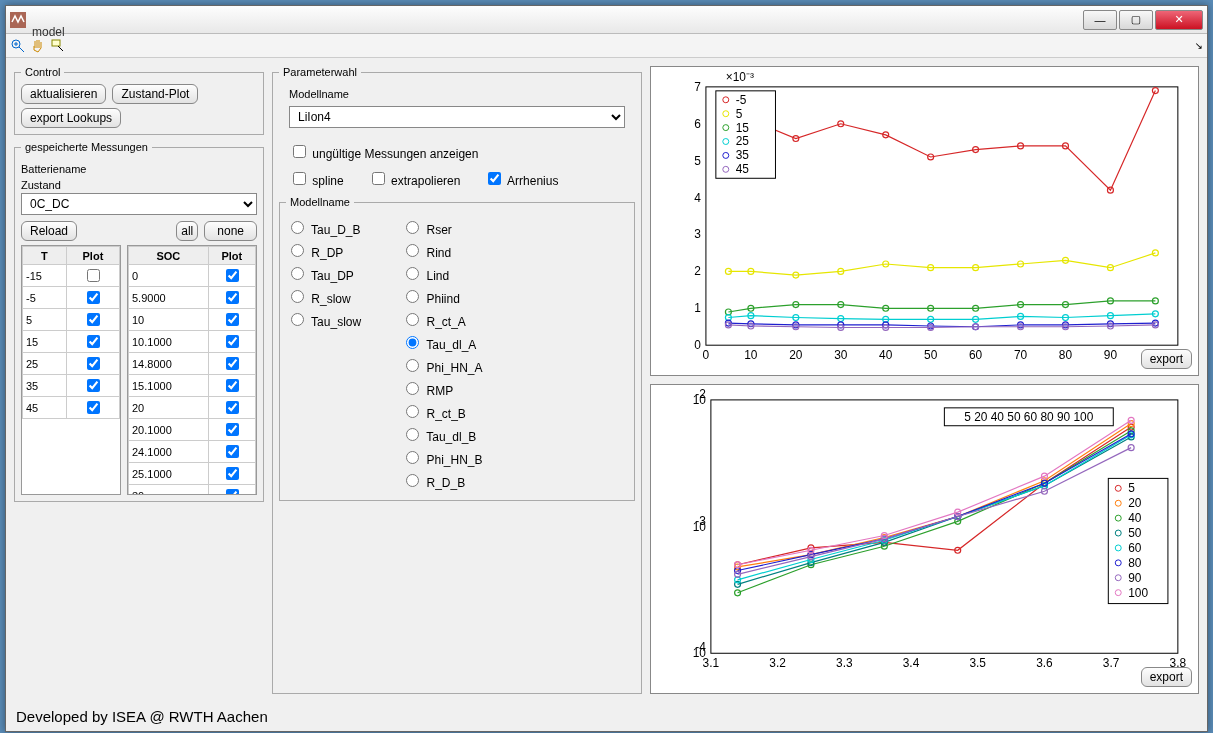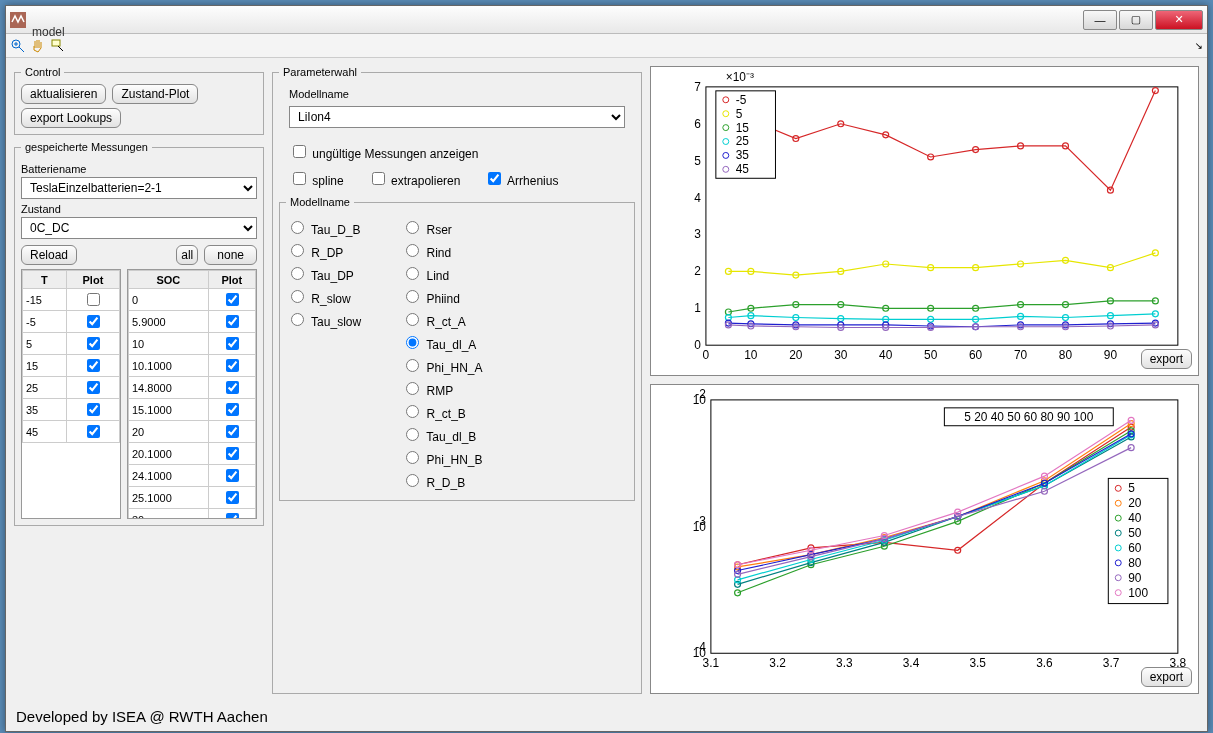--- a/index.html
+++ b/index.html
@@ -81,21 +81,20 @@
         <div class="btn-row">
           <button class="ui">aktualisieren</button>
           <button class="ui">Zustand-Plot</button>
         </div>
         <button class="ui">export Lookups</button>
       </fieldset>
 
       <fieldset>
         <legend>gespeicherte Messungen</legend>
         <label class="field">Batteriename</label>
-        <select class="ui"><option>TeslaEinzelbatterien=2-1</option></select>
         <label class="field">Zustand</label>
         <select class="ui"><option>0C_DC</option></select>
         <div class="btn-row" style="margin-top:6px; align-items:center;">
           <button class="ui">Reload</button>
           <div style="flex:1"></div>
           <button class="ui" style="padding:2px 4px;">all</button>
           <button class="ui" style="padding:2px 12px;">none</button>
         </div>
         <div class="tables">
           <div class="tbl-wrap" style="flex:0 0 100px;">

